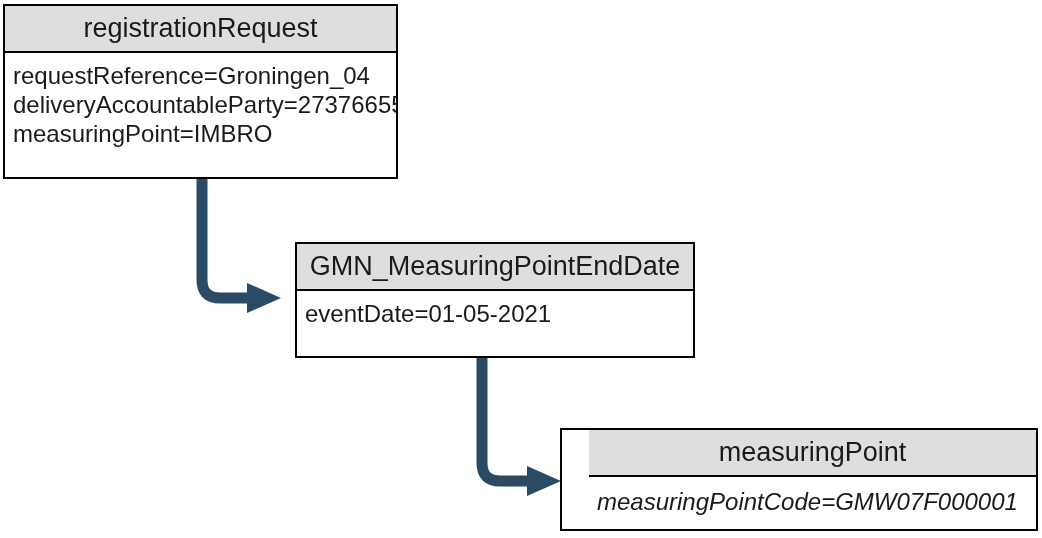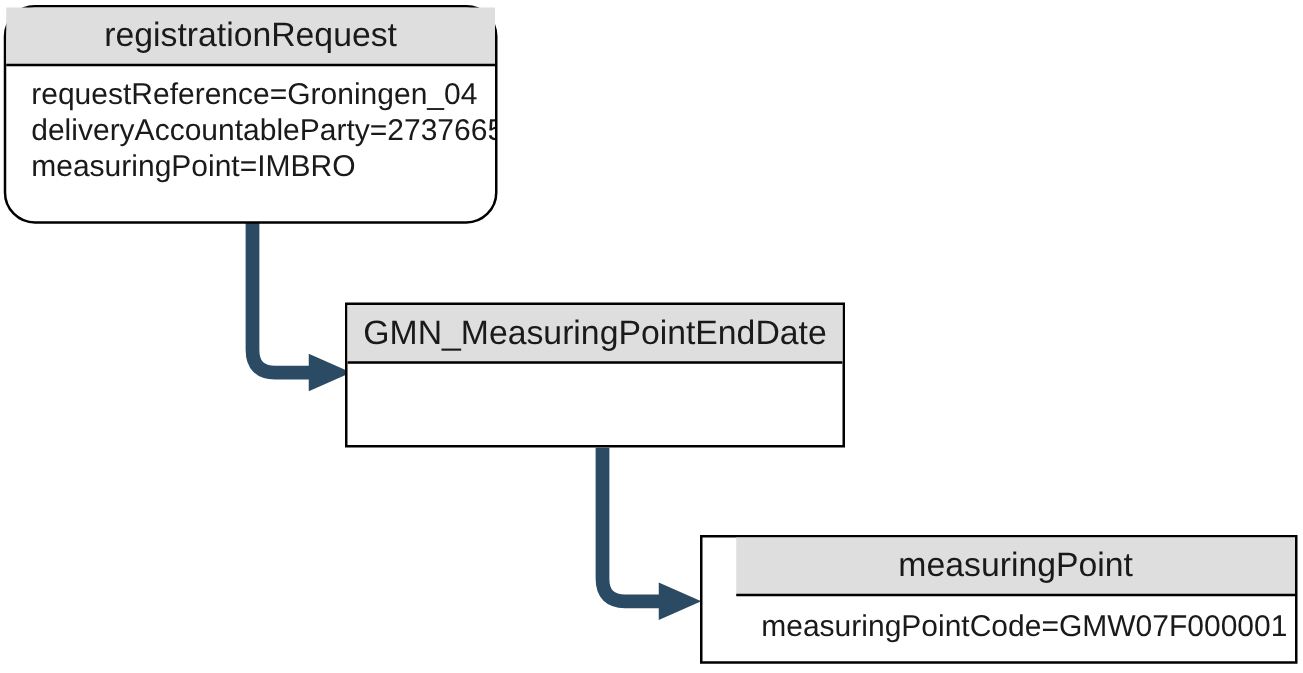--- a/index.html
+++ b/index.html
@@ -45,26 +45,25 @@
     font-size: 24px;
     line-height: 29px;
     color: #1a1a1a;
     padding: 8px 0 0 8px;
     box-sizing: border-box;
     white-space: nowrap;
     overflow: hidden;
   }
   .attr-line {
     white-space: nowrap;
-    margin-left: 12px;
   }
-  #node-registration-request { left: 3px;   top: 4px;   width: 395px; height: 175px; border-radius: 25px; }
-  #node-measuring-point-end-date { left: 276px; top: 242px; width: 400px; height: 116px; }
+  #node-registration-request { left: 3px;   top: 4px;   width: 395px; height: 175px; }
+  #node-measuring-point-end-date { left: 295px; top: 242px; width: 400px; height: 116px; }
   #node-measuring-point { left: 560px; top: 428px; width: 478px; height: 103px; padding-left: 27px; }
-  #node-measuring-point .node-body { padding-top: 10px; }
+  #node-measuring-point .node-body { padding-top: 10px; font-style: italic; }
 </style>
 </head>
 <body>
 
 <div id="canvas">
 
   <svg id="arrow-layer" viewBox="0 0 1042 538" xmlns="http://www.w3.org/2000/svg">
     <g>
       <path d="M 202 178 L 202 280 Q 202 298 220 298 L 250 298" fill="none" stroke-width="11" stroke="#2b4a63"></path>
       <polygon points="247,283 281,298 247,313" fill="#2b4a63"></polygon>
@@ -79,20 +78,23 @@
     <div class="node-header">registrationRequest</div>
     <div class="node-body">
       <div class="attr-line">requestReference=Groningen_04</div>
       <div class="attr-line">deliveryAccountableParty=27376655</div>
       <div class="attr-line">measuringPoint=IMBRO</div>
     </div>
   </div>
 
   <div class="node" id="node-measuring-point-end-date">
     <div class="node-header">GMN_MeasuringPointEndDate</div>
+    <div class="node-body">
+      <div class="attr-line">eventDate=01-05-2021</div>
+    </div>
   </div>
 
   <div class="node" id="node-measuring-point">
     <div class="node-header">measuringPoint</div>
     <div class="node-body">
       <div class="attr-line">measuringPointCode=GMW07F000001</div>
     </div>
   </div>
 
 </div>

